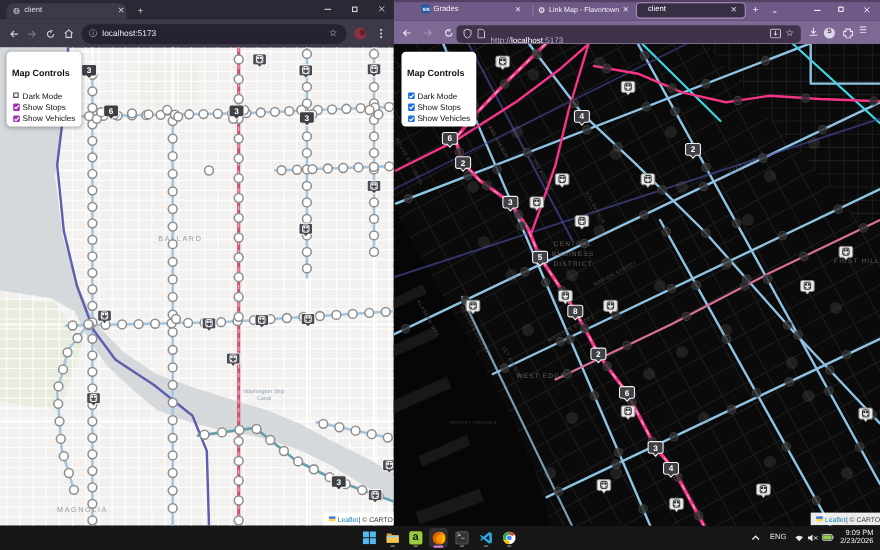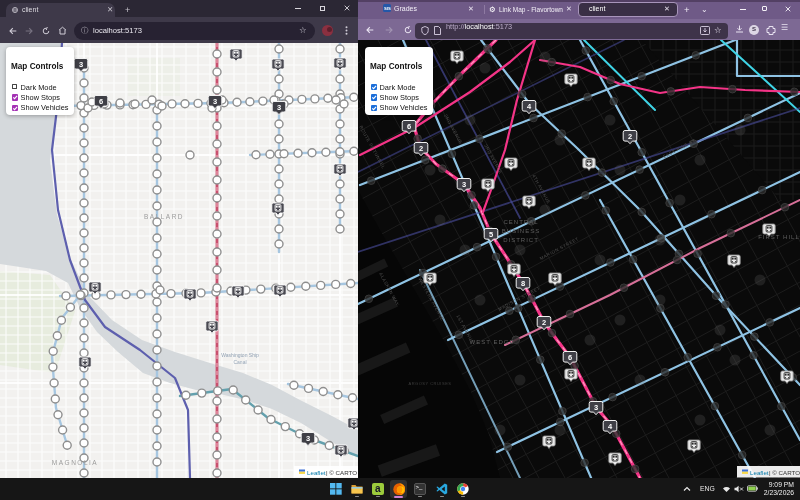--- a/index.html
+++ b/index.html
@@ -518,21 +518,21 @@
 <svg style="position:absolute;left:404px;top:25.5px" width="8" height="8" viewBox="0 0 8 8">
     <path d="M6.8,4 A2.8,2.8 0 1 1 4,1.2 M4,1.2 L5.8,0.6 M4,1.2 L4.6,3" stroke="#eae4f2" stroke-width="1" fill="none"></path>
   </svg>
 <div style="position:absolute;left:415px;top:23px;width:313px;height:15.5px;background:#3e3349;border-radius:4px;"></div>
 <svg style="position:absolute;left:421px;top:26px" width="8" height="9" viewBox="0 0 8 9">
     <path d="M4,0.5 L7.2,1.8 V4.5 C7.2,6.8 5.8,8 4,8.6 C2.2,8 0.8,6.8 0.8,4.5 V1.8 Z" fill="none" stroke="#d9cfe4" stroke-width="0.9"></path>
   </svg>
 <svg style="position:absolute;left:434px;top:26px" width="7" height="9" viewBox="0 0 7 9">
     <path d="M0.5,0.5 H4.5 L6.5,2.5 V8.5 H0.5 Z" fill="none" stroke="#d9cfe4" stroke-width="0.9"></path>
   </svg>
-<div style="position:absolute;left:446px;top:22px;font-size:7.4px;color:#bdaecb;">http://<span style="color:#fff;">localhost</span>:5173</div>
+<div style="position:absolute;left:446px;top:32px;font-size:7.4px;color:#bdaecb;">http://<span style="color:#fff;">localhost</span>:5173</div>
 <svg style="position:absolute;left:700px;top:26px" width="10" height="9" viewBox="0 0 10 9">
     <rect x="0.5" y="0.5" width="9" height="8" rx="1" fill="none" stroke="#d9cfe4" stroke-width="0.9"></rect>
     <path d="M5,2 V6 M3.4,4.4 L5,6 L6.6,4.4" stroke="#d9cfe4" stroke-width="0.9" fill="none"></path>
   </svg>
 <div style="position:absolute;left:714px;top:24.6px;font-size:8.5px;color:#e8e2f0;">☆</div>
 <svg style="position:absolute;left:735px;top:25px" width="9" height="9" viewBox="0 0 9 9">
     <path d="M4.5,0.5 V5 M2.5,3.2 L4.5,5.2 L6.5,3.2 M1,7 H8" stroke="#e8e2f0" stroke-width="1" fill="none"></path>
   </svg>
 <div style="position:absolute;left:749px;top:24.5px;width:10px;height:10px;border-radius:50%;background:#ddd6e5;"></div>
 <div style="position:absolute;left:752px;top:26px;font-size:6px;color:#3e3349;font-weight:bold;">S</div>

